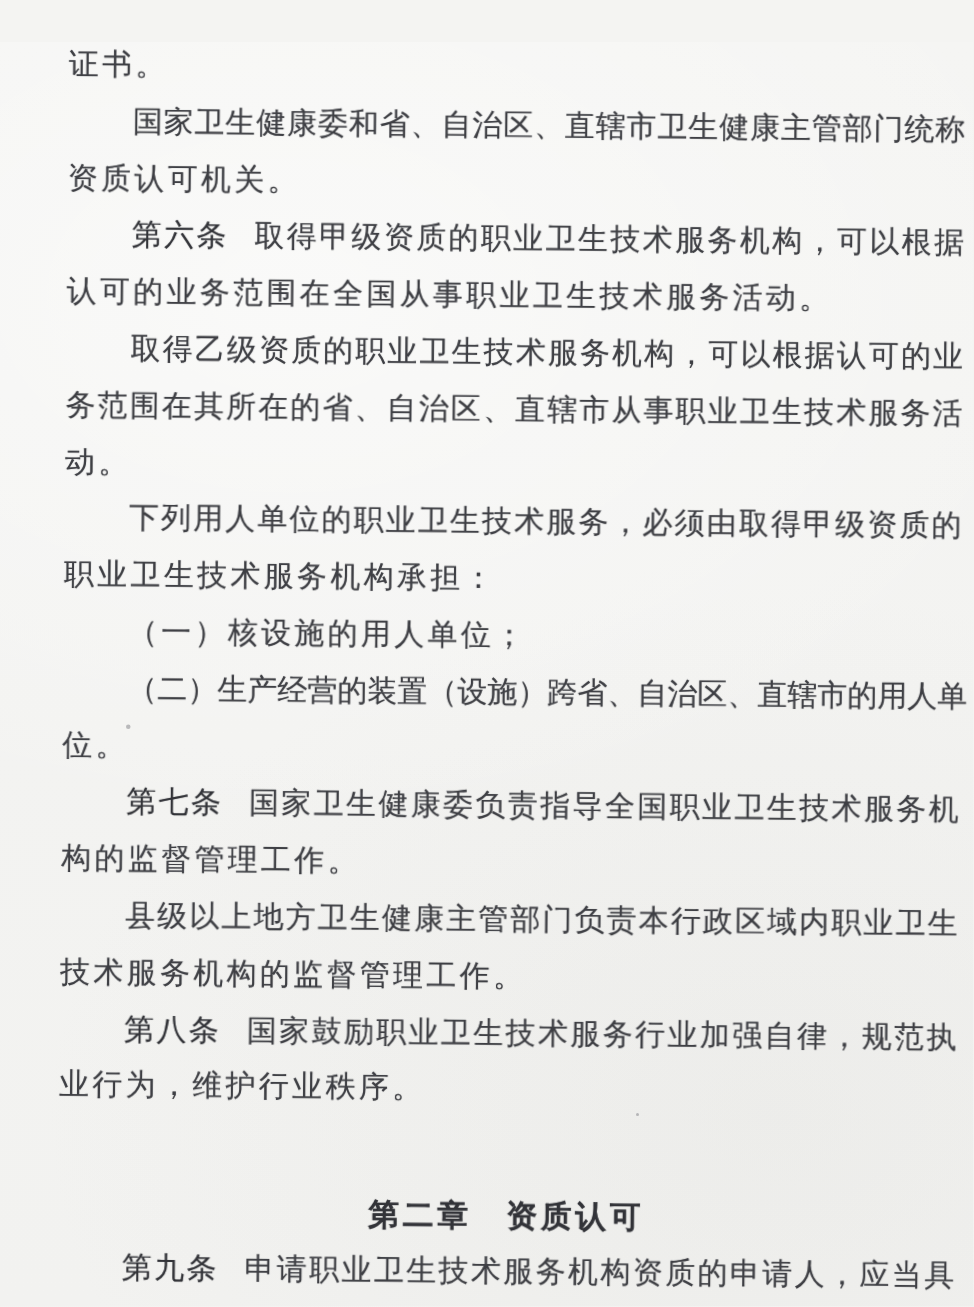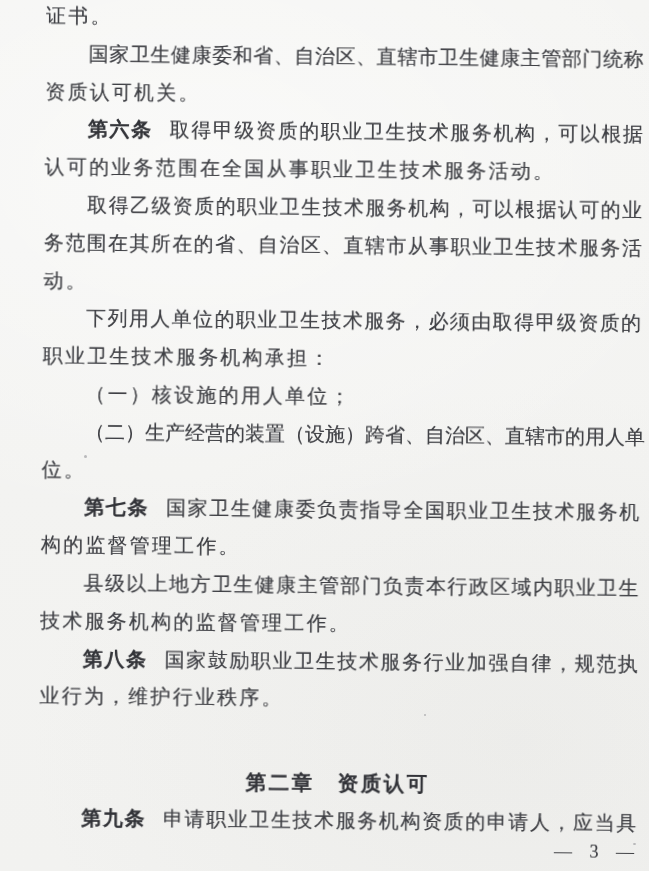--- a/index.html
+++ b/index.html
@@ -14,20 +14,21 @@
     background: #f4f4f2;
     font-family: "Liberation Serif", "DejaVu Serif", serif;
   }
   .page {
     position: absolute;
     inset: 0;
     background:
       radial-gradient(ellipse 900px 600px at 30% 20%, rgba(255,255,255,0.5), rgba(255,255,255,0) 60%),
       radial-gradient(ellipse 700px 500px at 80% 85%, rgba(210,210,206,0.18), rgba(210,210,206,0) 70%),
       linear-gradient(180deg, #f5f5f3 0%, #f3f3f1 55%, #f2f2f0 100%);
+    margin-top: 28px;
   }
   .sheet {
     position: absolute;
     inset: 0;
     padding: 0 9px 0 42px;
     transform: rotate(0.55deg);
     transform-origin: 50% 50%;
     filter: blur(0.3px);
     color: #3e3f44;
   }
@@ -41,21 +42,21 @@
   }
   .fill {
     letter-spacing: 0;
     text-align: justify;
     text-align-last: justify;
   }
   .indent {
     text-indent: 2.15em;
   }
   .lead {
-    font-weight: 700;
+    font-weight: 400;
     font-family: "Liberation Sans", "DejaVu Sans", sans-serif;
     color: #323338;
     margin-right: 0.85em;
   }
   .chapter {
     height: 37.8px;
     line-height: 37.8px;
     margin-top: 46px;
     text-align: center;
     font-size: 20.5px;

